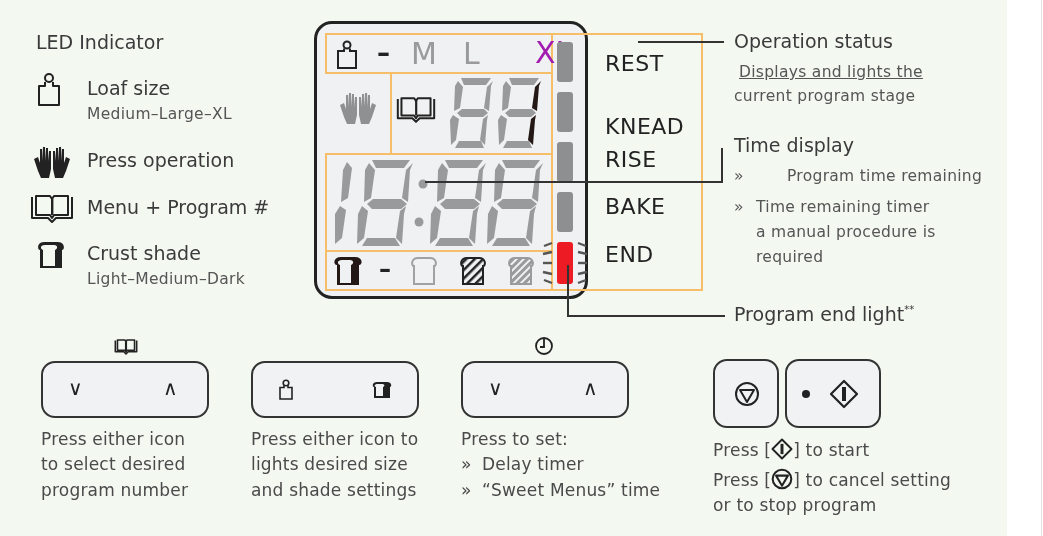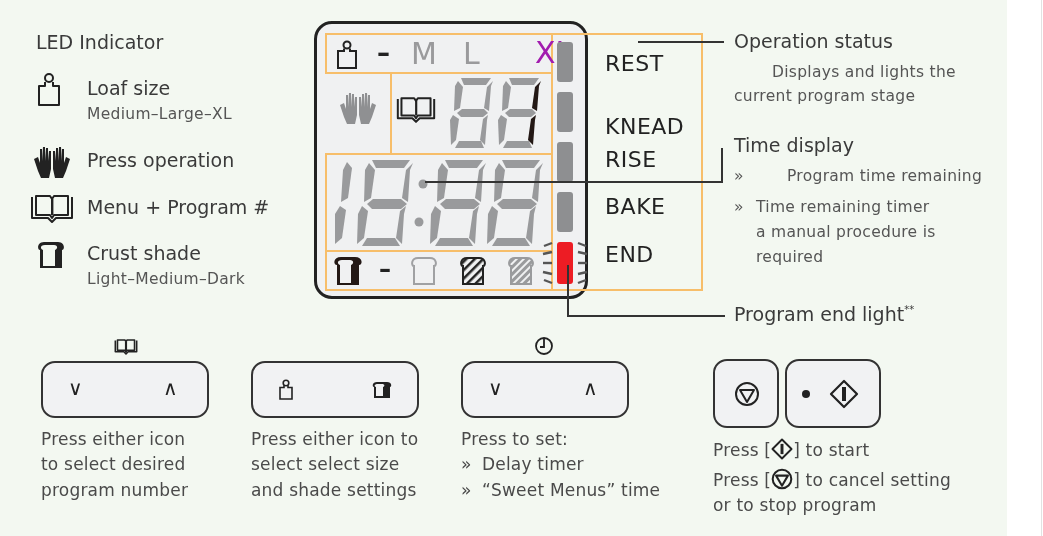--- a/index.html
+++ b/index.html
@@ -216,21 +216,21 @@
 <div class="status-label" style="top:194px;">BAKE</div>
 <div class="status-label" style="top:242px;">END</div>
 
 <div class="line" style="left:638px;top:41px;width:86px;height:2px;"></div>
 <div class="line" style="left:425px;top:181px;width:298px;height:2px;"></div>
 <div class="line" style="left:721px;top:148px;width:2px;height:35px;"></div>
 <div class="line" style="left:567px;top:265px;width:2px;height:52px;"></div>
 <div class="line" style="left:567px;top:315px;width:158px;height:2px;"></div>
 
 <div class="abs t-head" style="left:734px;top:30px;">Operation status</div>
-<div class="abs t-sub" style="left:772px;top:63px;">Displays and lights the</div>
+<div class="abs t-sub" style="left:739px;top:63px;text-decoration:underline;">Displays and lights the</div>
 <div class="abs t-sub" style="left:734px;top:87px;">current program stage</div>
 
 <div class="abs t-head" style="left:734px;top:134px;">Time display</div>
 <div class="abs t-sub" style="left:734px;top:167px;">»</div>
 <div class="abs t-sub" style="left:756px;top:167px;margin-left:31px;">Program time remaining</div>
 <div class="abs t-sub" style="left:734px;top:198px;">»</div>
 <div class="abs t-sub" style="left:756px;top:198px;">Time remaining timer</div>
 <div class="abs t-sub" style="left:756px;top:223px;">a manual procedure is</div>
 <div class="abs t-sub" style="left:756px;top:248px;text-align:right;">required</div>
 
@@ -253,21 +253,21 @@
 <div class="btn" style="left:251px;top:361px;width:168px;height:57px;"></div>
 <svg class="abs" style="left:278px;top:379px" width="16" height="22" viewBox="0 0 16 22">
   <circle cx="8" cy="4" r="2.8" fill="none" stroke="#222" stroke-width="1.6"></circle>
   <path d="M6 6.5 L6 8.5 L2 8.5 L2 20 L14 20 L14 8.5 L10 8.5 L10 6.5" fill="none" stroke="#222" stroke-width="1.6"></path>
 </svg>
 <svg class="abs" style="left:372px;top:381px" width="20" height="18" viewBox="0 0 20 18">
   <path d="M2 17 L2 6 C0 6 0 1 5 1 L15 1 C20 1 20 6 18 6 L18 17 Z" fill="#222"></path>
   <path d="M4 15 L4 6 C2 5.5 2 3 6 3 L10 3 C13 3 13 5.5 11 6 L11 15 Z" fill="#f1f2f3"></path>
 </svg>
 <div class="abs t-body" style="left:251px;top:427px;">Press either icon to</div>
-<div class="abs t-body" style="left:251px;top:452px;">select select size</div>
+<div class="abs t-body" style="left:251px;top:452px;">lights desired size</div>
 <div class="abs t-body" style="left:251px;top:478px;">and shade settings</div>
 
 <svg class="abs" style="left:534px;top:336px" width="20" height="20" viewBox="0 0 20 20">
   <circle cx="10" cy="10" r="8" fill="none" stroke="#222" stroke-width="1.8"></circle>
   <path d="M10 2 L10 11 L6 11" fill="none" stroke="#222" stroke-width="1.8"></path>
 </svg>
 <div class="btn" style="left:461px;top:361px;width:168px;height:57px;"></div>
 <div class="chev" style="left:488px;top:376px;">∨</div>
 <div class="chev" style="left:583px;top:376px;">∧</div>
 <div class="abs t-body" style="left:461px;top:427px;">Press to set:</div>

